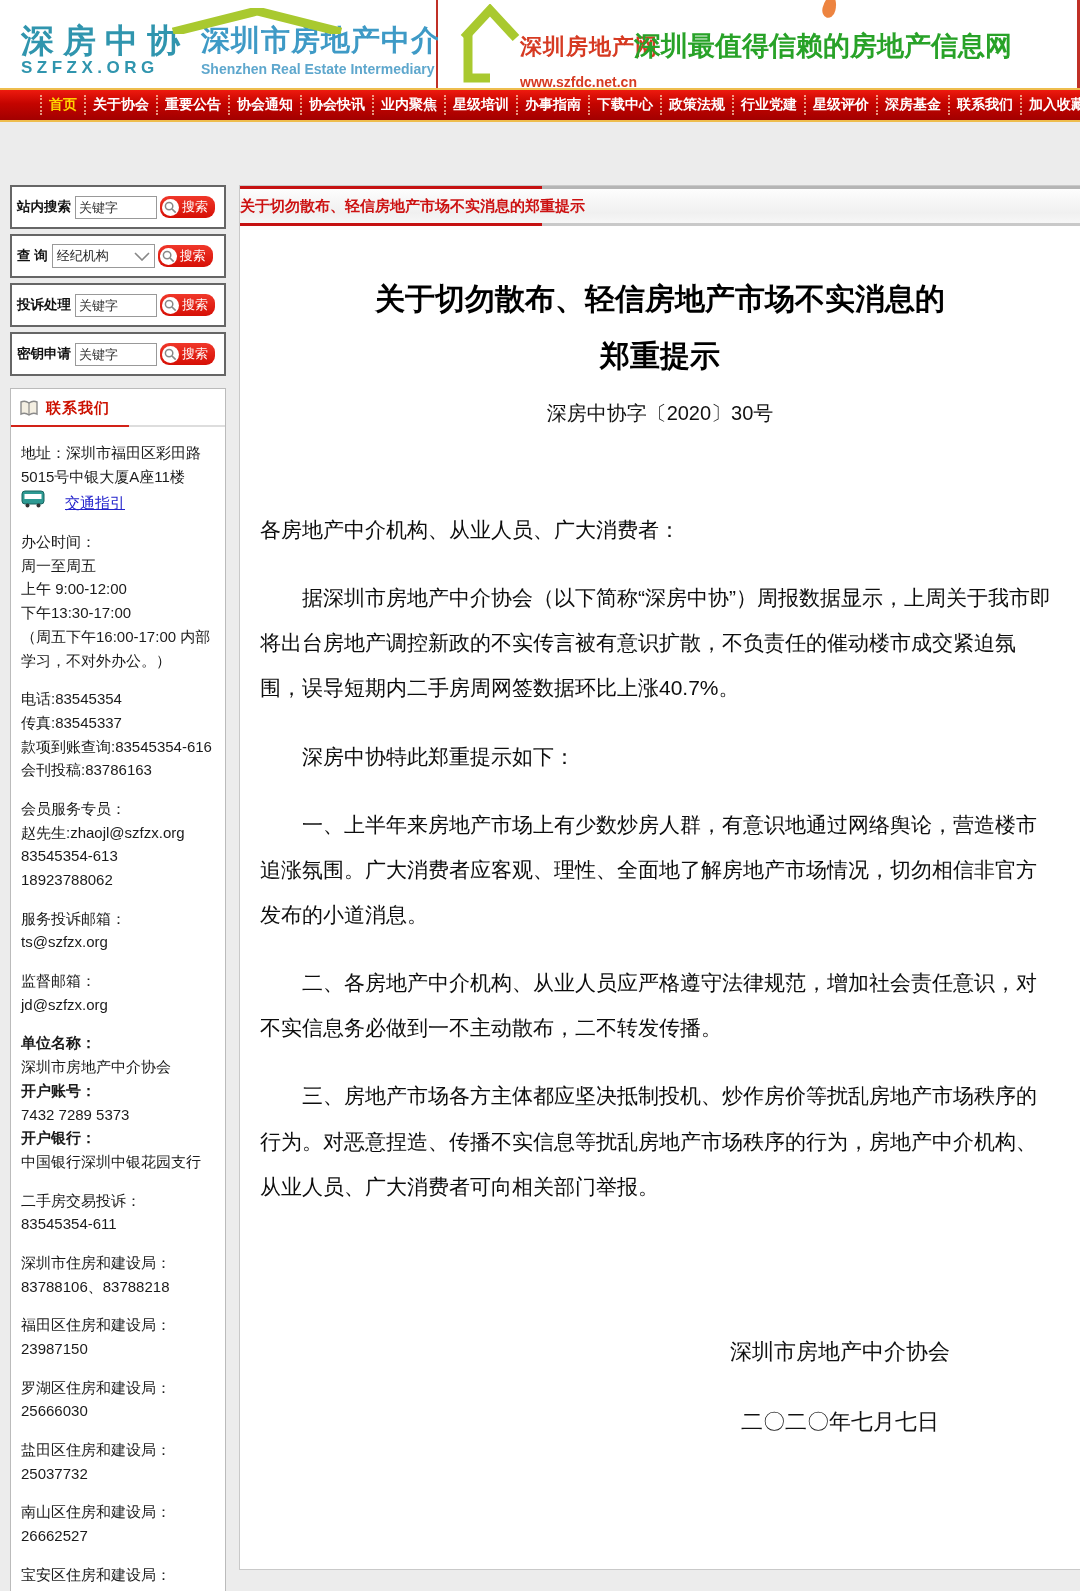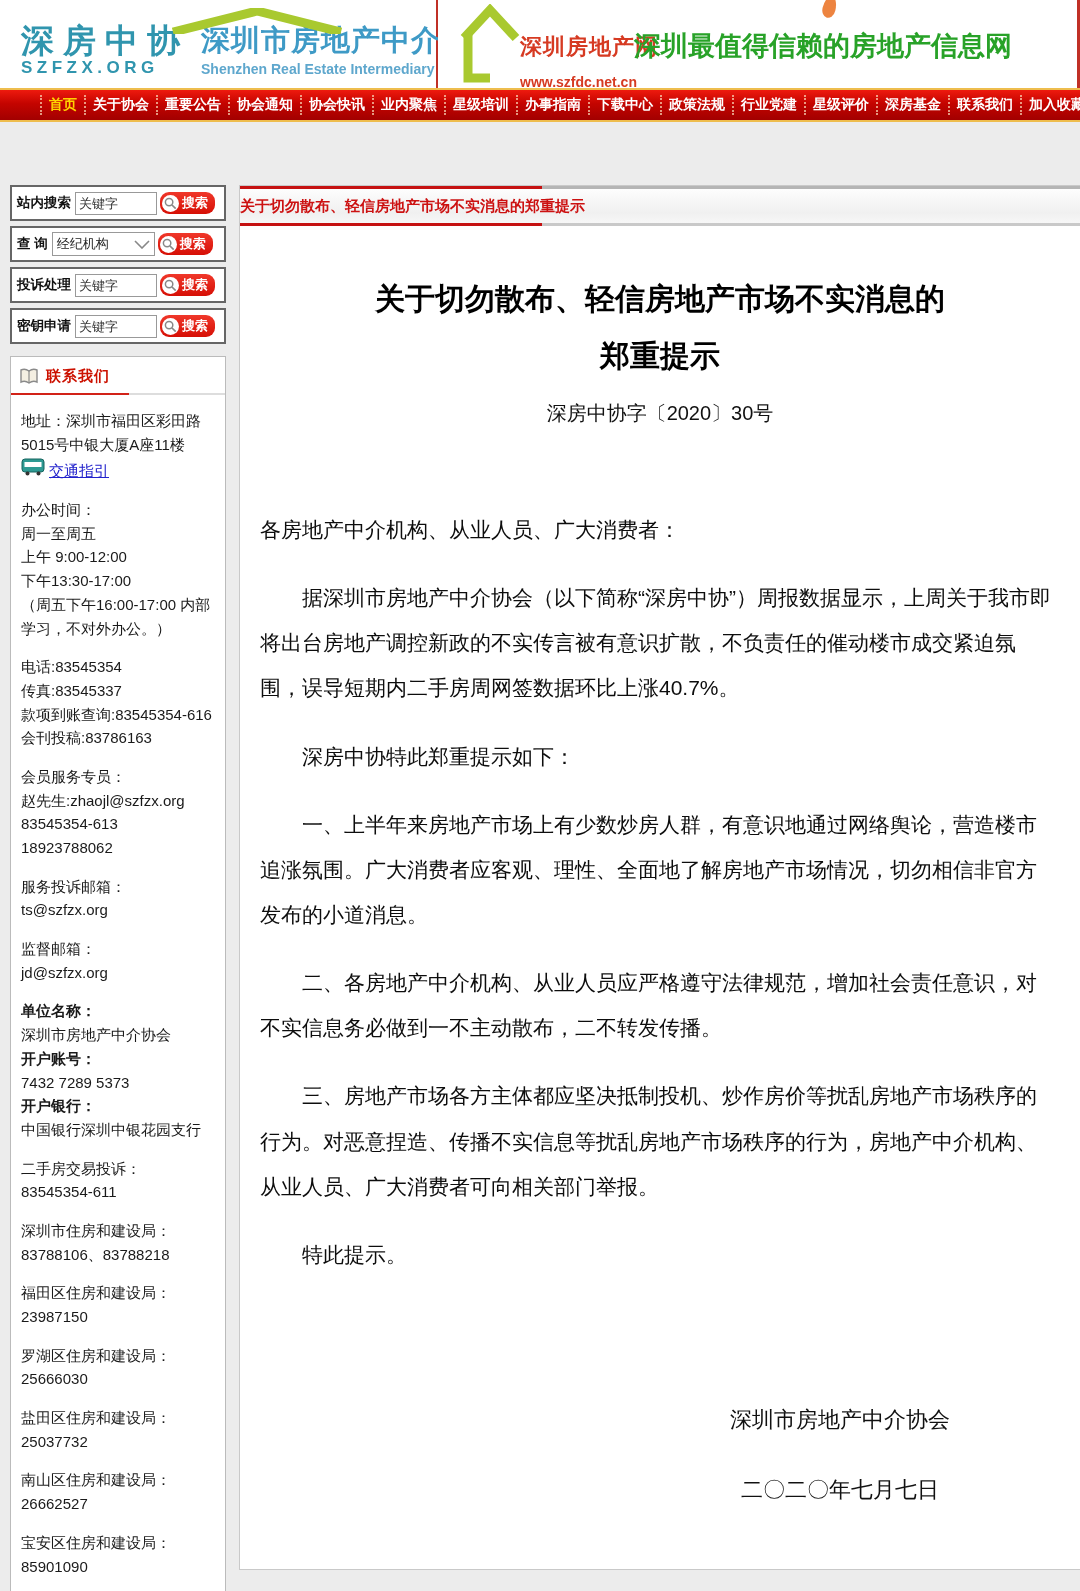--- a/index.html
+++ b/index.html
@@ -43,50 +43,50 @@
     border-right:2px dotted rgba(255,235,200,.65); white-space:nowrap; cursor:pointer;
     text-decoration:none;
   }
   .nav-item:first-child { border-left:2px dotted rgba(255,235,200,.65); }
   .nav-item.active { color:#ffd400; }
   
   .page-body { display:flex; align-items:flex-start; padding:63px 0 0 10px; }
   .sidebar { width:216px; flex:0 0 216px; }
   
   .search-box {
-    border:2px solid #666; background:#fff; height:36px; margin-bottom:5px;
+    border:2px solid #666; background:#fff; height:44px; margin-bottom:5px;
     display:flex; align-items:center; padding:0 3px 0 5px;
   }
   .search-label { font-size:13.5px; font-weight:bold; color:#111; white-space:nowrap; margin-right:4px; }
   .search-input {
     width:82px; height:23px; border:1px solid #999; font-size:13px; padding:0 3px; color:#222;
     font-family:inherit;
   }
   .search-input::placeholder { color:#333; opacity:1; }
   .select-box {
     width:103px; height:24px; border:1px solid #999; background:#fff; display:flex;
     align-items:center; justify-content:space-between; padding:0 4px; font-size:13px; color:#222; cursor:pointer;
   }
   .search-btn {
     display:flex; align-items:center; margin-left:3px; cursor:pointer;
     background:linear-gradient(#f0372a,#d60f05); border-radius:9px;
     padding:2px 7px 2px 2px; border:none;
   }
   .mag-circle { width:17px; height:17px; background:#fff; border-radius:50%; display:flex; align-items:center; justify-content:center; margin-right:3px; }
-  .btn-label { color:#fff; font-size:13px; font-weight:bold;text-align:center; }
+  .btn-label { color:#fff; font-size:13px; font-weight:normal;text-align:center; }
   
   .contact-box { border:1px solid #bbb; background:#fff; margin-top:12px; padding-bottom:40px; }
   .contact-header { display:flex; align-items:center; gap:7px; padding:10px 10px 7px 8px; }
   .contact-title { color:#cc1100; font-size:15px; font-weight:bold; letter-spacing:1px; }
   .header-rule { height:2px; background:linear-gradient(to right,#d22218 0 118px,#ddd 118px); margin:0 0 4px 0; }
   .contact-content { padding:10px 10px 0 10px; font-size:15px; line-height:1.58; color:#1a1a1a; }
   .c-line { }
   .c-line.gap { margin-top:15px; }
   .c-line.bold { font-weight:bold; }
-  .c-link-row { display:flex; align-items:center; gap:4px; margin-top:2px;text-decoration:underline; }
+  .c-link-row { display:flex; align-items:center; gap:20px; margin-top:2px;text-decoration:underline; }
   .c-link { color:#2222cc; text-decoration:underline; cursor:pointer; }
   
   .content { flex:1; margin-left:13px; background:#fff; border:1px solid #c9c9c9; border-right:none; min-height:1385px; }
   .crumb-line { height:3px; background:linear-gradient(to right,#c51111 0 36%,#b5b5b5 36%); }
   .crumb-line.bottom { background:linear-gradient(to right,#c51111 0 36%,#c9c9c9 36%); }
   .crumb-bar {
     height:34px; display:flex; align-items:center; 
     background:linear-gradient(#fdfdfd,#f0f0f0 70%,#f7f7f7);
   }
   .crumb-bar span { color:#cc1111; font-size:15px; font-weight:bold; }
@@ -280,21 +280,20 @@
     <h1 class="doc-title"><span>关于切勿散布、轻信房地产市场不实消息的</span><br><span>郑重提示</span></h1>
     <div class="doc-no">深房中协字〔2020〕30号</div>
 
     <div class="doc-body" id="docBody">
         <p class="no-indent">各房地产中介机构、从业人员、广大消费者：</p>
         <p class="indent">据深圳市房地产中介协会（以下简称“深房中协”）周报数据显示，上周关于我市即将出台房地产调控新政的不实传言被有意识扩散，不负责任的催动楼市成交紧迫氛围，误导短期内二手房周网签数据环比上涨40.7%。</p>
         <p class="indent">深房中协特此郑重提示如下：</p>
         <p class="indent">一、上半年来房地产市场上有少数炒房人群，有意识地通过网络舆论，营造楼市追涨氛围。广大消费者应客观、理性、全面地了解房地产市场情况，切勿相信非官方发布的小道消息。</p>
         <p class="indent">二、各房地产中介机构、从业人员应严格遵守法律规范，增加社会责任意识，对不实信息务必做到一不主动散布，二不转发传播。</p>
         <p class="indent">三、房地产市场各方主体都应坚决抵制投机、炒作房价等扰乱房地产市场秩序的行为。对恶意捏造、传播不实信息等扰乱房地产市场秩序的行为，房地产中介机构、从业人员、广大消费者可向相关部门举报。</p>
-        <p class="indent">特此提示。</p>
       </div>
 
     <div class="sig-block">
       <div>深圳市房地产中介协会</div>
       <div class="sig-date">二〇二〇年七月七日</div>
     </div>
   </main>
 </div>
 
 </body></html>

